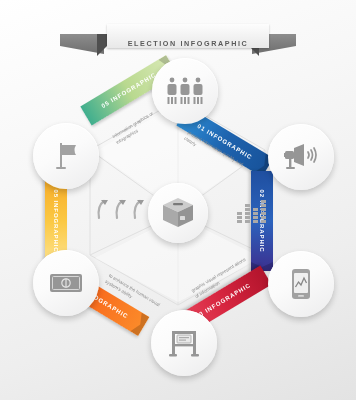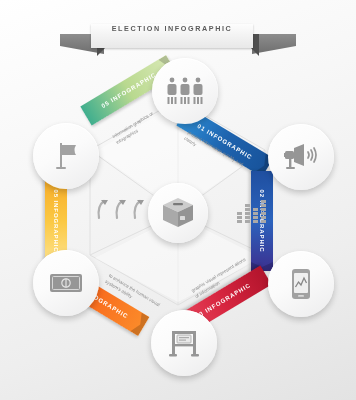--- a/index.html
+++ b/index.html
@@ -12,24 +12,24 @@
 
   
   #banner { position:absolute; left:0; top:10px; width:356px; height:42px; }
   .flap { position:absolute; top:24px; width:44px; height:20px;
           background:linear-gradient(180deg,#8d8d8d,#6e6e6e); }
   .flap.l { left:60px; clip-path: polygon(0 0,100% 0,100% 100%,0 60%); }
   .flap.r { right:60px; clip-path: polygon(0 0,100% 0,100% 60%,0 100%); }
   .flap-sh { position:absolute; top:24px; width:22px; height:22px; background:#4f4f4f; }
   .flap-sh.l { left:97px; clip-path: polygon(0 0,100% 0,0 100%); }
   .flap-sh.r { right:97px; clip-path: polygon(0 0,100% 0,100% 100%); }
-  #banner-plate { position:absolute; left:91px; top:14px; width:162px; height:24px;
+  #banner-plate { position:absolute; left:107px; top:14px; width:162px; height:24px;
     background:linear-gradient(180deg,#fdfdfd,#e8e8e8);
     box-shadow:0 1px 2px rgba(0,0,0,.22);
-    display:flex; align-items:flex-start; justify-content:center; }
+    display:flex; align-items:flex-end; justify-content:center; }
   #banner-title { font-size:7.2px; letter-spacing:1.6px; color:#5b5b5b; font-weight:bold;
                   white-space:nowrap; }
 
   
   .ribbon { position:absolute; height:22px; box-shadow:0 2px 3px rgba(0,0,0,.18); }
   .ribbon .rlabel {
     position:absolute; inset:0; display:flex; align-items:center; justify-content:center;
     font-size:6px; font-weight:bold; letter-spacing:.9px; color:#fff; white-space:nowrap;
   }
 

